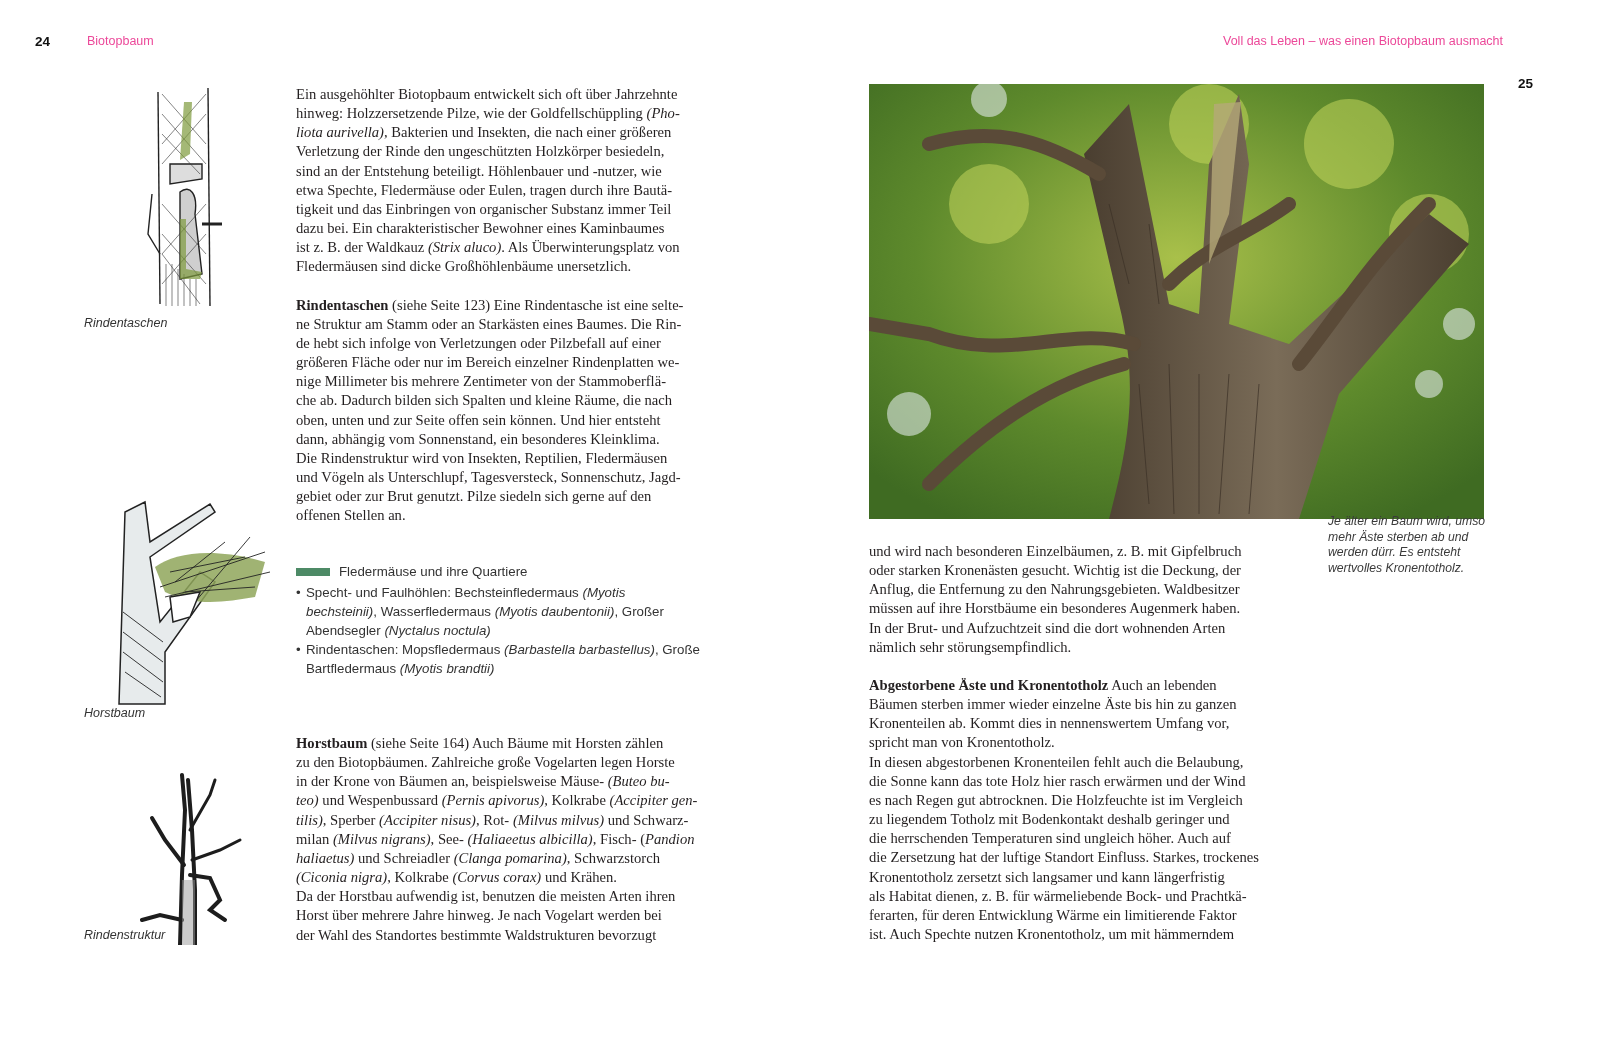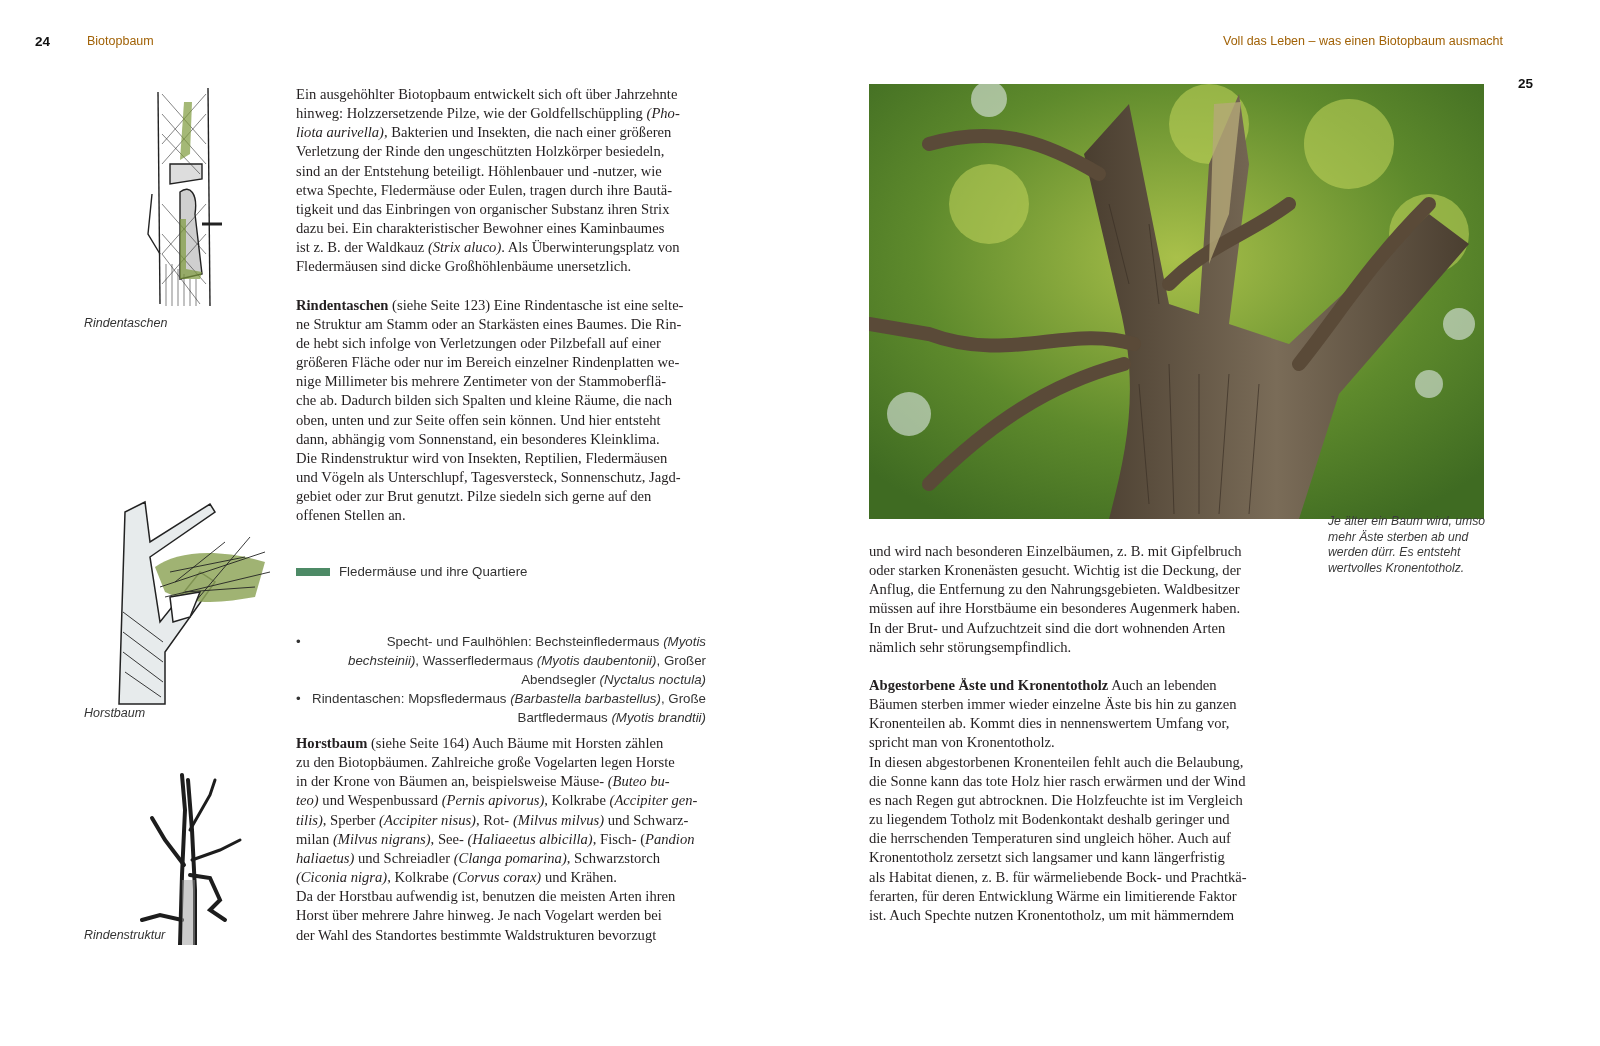--- a/index.html
+++ b/index.html
@@ -1,18 +1,18 @@
 <!DOCTYPE html>
 <html><head>
 <meta charset="utf-8">
 <style>
   html,body{margin:0;padding:0;background:#fff;}
   body{width:1600px;height:1046px;position:relative;overflow:hidden;color:#231f20;}
   .abs{position:absolute;}
-  .runhead{font-family:"Liberation Sans",sans-serif;font-size:12.5px;color:#a16207;top:34px;}
+  .runhead{font-family:"Liberation Sans",sans-serif;font-size:12.5px;color:#ec4899;top:34px;}
   .folio{font-family:"Liberation Sans",sans-serif;font-size:13.5px;font-weight:bold;color:#111;top:34px;}
   .body{font-family:"Liberation Serif","DejaVu Serif",serif;font-size:14.6px;line-height:19.15px;color:#231f20;}
   .body p{margin:0;}
   .body .gap{height:19px;}
   .body b{font-weight:bold;}
   .body i{font-style:italic;}
   .line{display:block;white-space:nowrap;}
   .caption{font-family:"Liberation Sans",sans-serif;font-style:italic;font-size:12.5px;color:#333;}
   .sidebar-cap{font-family:"Liberation Sans",sans-serif;font-style:italic;font-size:12.2px;line-height:15.5px;color:#3a3a3a;}
   .box-title{font-family:"Liberation Sans",sans-serif;font-size:13.3px;color:#333;display:flex;align-items:center;}
@@ -79,21 +79,21 @@
 <div class="abs caption" style="left:84px;top:928px;">Rindenstruktur</div>
 
 <div class="abs body" style="left:296px;top:85px;width:410px;">
   <p>
     <span class="line">Ein ausgehöhlter Biotopbaum entwickelt sich oft über Jahrzehnte</span>
     <span class="line"><span>hinweg: Holzzersetzende Pilze, wie der Goldfellschüppling </span><i>(Pho-</i></span>
     <span class="line"><i>liota aurivella)</i><span>, Bakterien und Insekten, die nach einer größeren</span></span>
     <span class="line">Verletzung der Rinde den ungeschützten Holzkörper besiedeln,</span>
     <span class="line">sind an der Entstehung beteiligt. Höhlenbauer und -nutzer, wie</span>
     <span class="line">etwa Spechte, Fledermäuse oder Eulen, tragen durch ihre Bautä-</span>
-    <span class="line">tigkeit und das Einbringen von organischer Substanz ihren Strix</span>
+    <span class="line">tigkeit und das Einbringen von organischer Substanz immer Teil</span>
     <span class="line">dazu bei. Ein charakteristischer Bewohner eines Kaminbaumes</span>
     <span class="line"><span>ist z. B. der Waldkauz </span><i>(Strix aluco)</i><span>. Als Überwinterungsplatz von</span></span>
     <span class="line">Fledermäusen sind dicke Großhöhlenbäume unersetzlich.</span>
   </p>
   <div class="gap"></div>
   <p>
     <span class="line"><b>Rindentaschen</b><span> (siehe Seite 123)  Eine Rindentasche ist eine selte-</span></span>
     <span class="line">ne Struktur am Stamm oder an Starkästen eines Baumes. Die Rin-</span>
     <span class="line">de hebt sich infolge von Verletzungen oder Pilzbefall auf einer</span>
     <span class="line">größeren Fläche oder nur im Bereich einzelner Rindenplatten we-</span>
@@ -105,21 +105,21 @@
     <span class="line">und Vögeln als Unterschlupf, Tagesversteck, Sonnenschutz, Jagd-</span>
     <span class="line">gebiet oder zur Brut genutzt. Pilze siedeln sich gerne auf den</span>
     <span class="line">offenen Stellen an.</span>
   </p>
 </div>
 
 <div class="abs box-title" style="left:296px;top:564px;align-items:center;">
   <span class="box-bar"></span>
   <span>Fledermäuse und ihre Quartiere</span>
 </div>
-<ul class="abs box-list" style="left:296px;top:632px;width:410px;text-align:right;">
+<ul class="abs box-list" style="left:296px;top:583px;width:410px;">
   <li>
     <span class="line"><span>Specht- und Faulhöhlen: Bechsteinfledermaus </span><i>(Myotis</i></span>
     <span class="line"><i>bechsteinii)</i><span>, Wasserfledermaus </span><i>(Myotis daubentonii)</i><span>, Großer</span></span>
     <span class="line"><span>Abendsegler </span><i>(Nyctalus noctula)</i></span>
   </li>
   <li>
     <span class="line"><span>Rindentaschen: Mopsfledermaus </span><i>(Barbastella barbastellus)</i><span>, Große</span></span>
     <span class="line"><span>Bartfledermaus </span><i>(Myotis brandtii)</i></span>
   </li>
 </ul>
@@ -203,18 +203,19 @@
   <p>
     <span class="line"><b>Abgestorbene Äste und Kronentotholz</b><span>  Auch an lebenden</span></span>
     <span class="line">Bäumen sterben immer wieder einzelne Äste bis hin zu ganzen</span>
     <span class="line">Kronenteilen ab. Kommt dies in nennenswertem Umfang vor,</span>
     <span class="line">spricht man von Kronentotholz.</span>
     <span class="line">In diesen abgestorbenen Kronenteilen fehlt auch die Belaubung,</span>
     <span class="line">die Sonne kann das tote Holz hier rasch erwärmen und der Wind</span>
     <span class="line">es nach Regen gut abtrocknen. Die Holzfeuchte ist im Vergleich</span>
     <span class="line">zu liegendem Totholz mit Bodenkontakt deshalb geringer und</span>
     <span class="line">die herrschenden Temperaturen sind ungleich höher. Auch auf</span>
+    <span class="line">die Zersetzung hat der luftige Standort Einfluss. Starkes, trockenes</span>
     <span class="line">Kronentotholz zersetzt sich langsamer und kann längerfristig</span>
     <span class="line">als Habitat dienen, z. B. für wärmeliebende Bock- und Prachtkä-</span>
     <span class="line">ferarten, für deren Entwicklung Wärme ein limitierende Faktor</span>
     <span class="line">ist. Auch Spechte nutzen Kronentotholz, um mit hämmerndem</span>
   </p>
 </div>
 
 </body></html>

